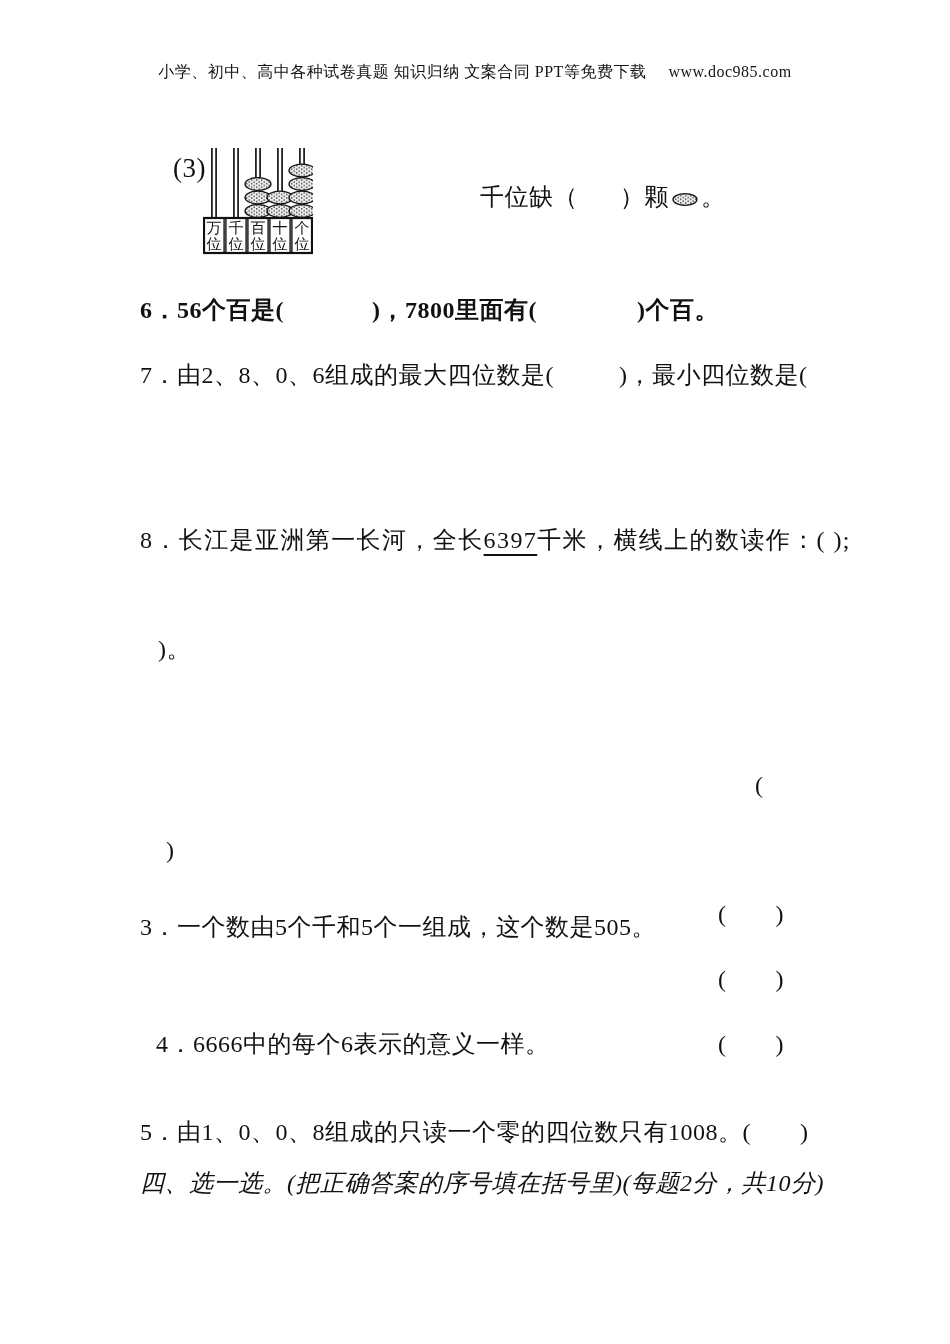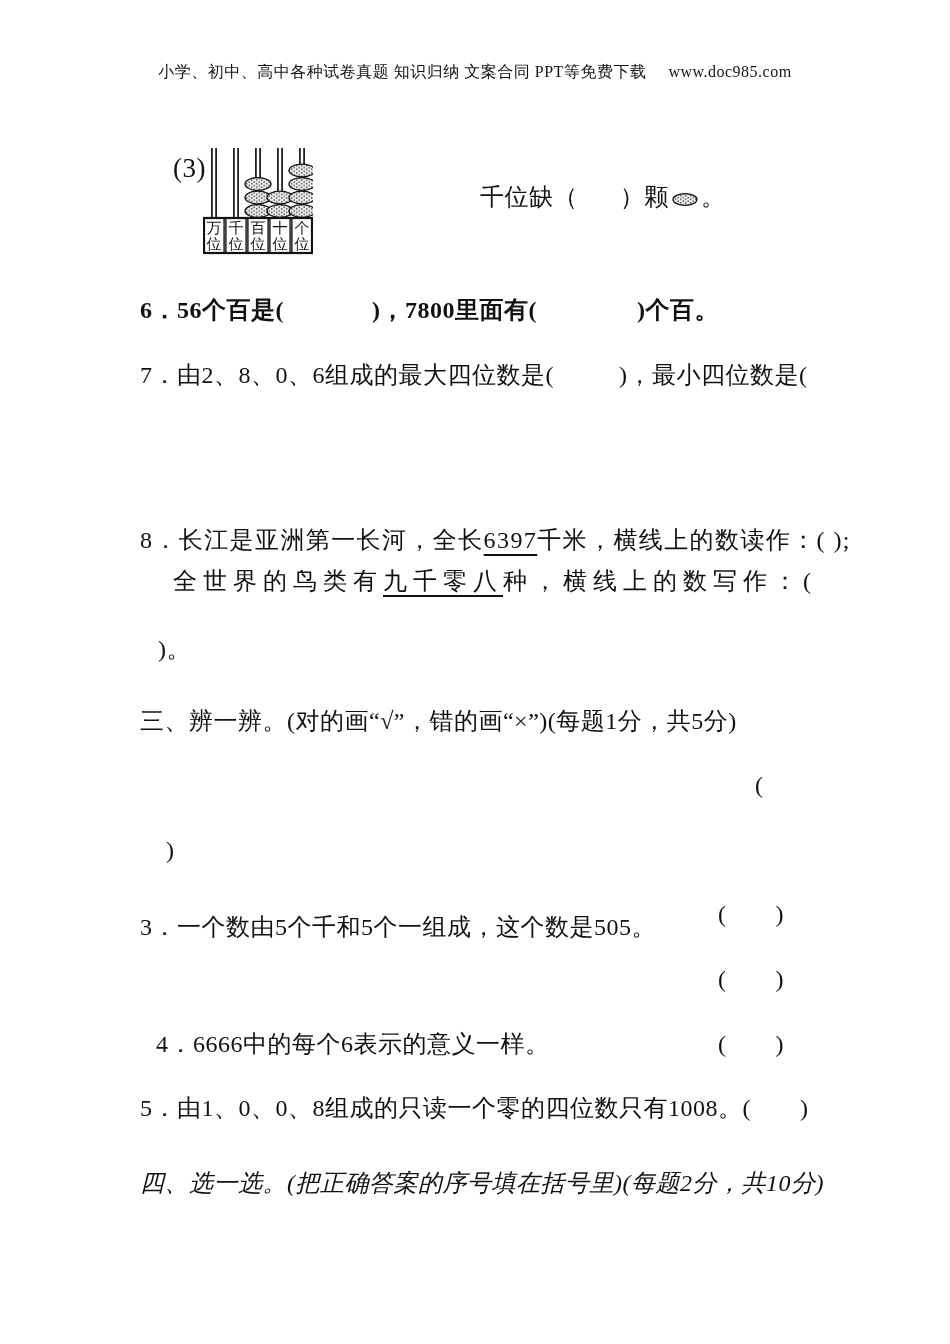--- a/index.html
+++ b/index.html
@@ -114,35 +114,31 @@
     <span>6．56个百是(</span><span class="gap" style="width:88px"></span><span>)，7800里面有(</span><span class="gap" style="width:100px"></span><span>)个百。</span>
   </div>
 
   <div class="line" style="top:359px; left:140px;">
     <span>7．由2、8、0、6组成的最大四位数是(</span><span class="gap" style="width:65px"></span><span>)，最小四位数是(</span>
   </div>
 
   <div class="line" style="top:496px; left:140px; letter-spacing:1.4px;margin-top:28px;">
     <span>8．长江是亚洲第一长河，全长</span><span class="u">6397</span><span>千米，横线上的数读作：(  );</span>
   </div>
-  <div class="line" style="top:565px; left:173px; letter-spacing:6px;">
-    <span>全世界的鸟类有</span><span class="u">九千零八</span><span>种，横线上的数写作：(</span>
-  </div>
   <div class="line" style="top:633px; left:158px;">)。</div>
 
-  <div class="line" style="top:705px; left:140px;">三、辨一辨。(对的画“√”，错的画“×”)(每题1分，共5分)</div>
 
   <div class="line" style="top:769px; left:755px;">(</div>
   <div class="line" style="top:834px; left:166px;">)</div>
 
   <div class="line" style="top:898px; left:718px;">(　　)</div>
 
   <div class="line" style="top:911px; left:140px;">3．一个数由5个千和5个一组成，这个数是505。</div>
   <div class="line" style="top:963px; left:718px;">(　　)</div>
 
   <div class="line" style="top:1028px; left:156px;font-family:Liberation Serif, serif;">4．6666中的每个6表示的意义一样。</div>
   <div class="line" style="top:1028px; left:718px;">(　　)</div>
 
-  <div class="line" style="top:1092px; left:140px;">5．由1、0、0、8组成的只读一个零的四位数只有1008。(　　)</div>
+  <div class="line" style="top:1116px; left:140px;">5．由1、0、0、8组成的只读一个零的四位数只有1008。(　　)</div>
 
   <div class="line" style="top:1167px; left:140px;font-style:italic;">四、选一选。(把正确答案的序号填在括号里)(每题2分，共10分)</div>
 
 </div>
 
 </body></html>

